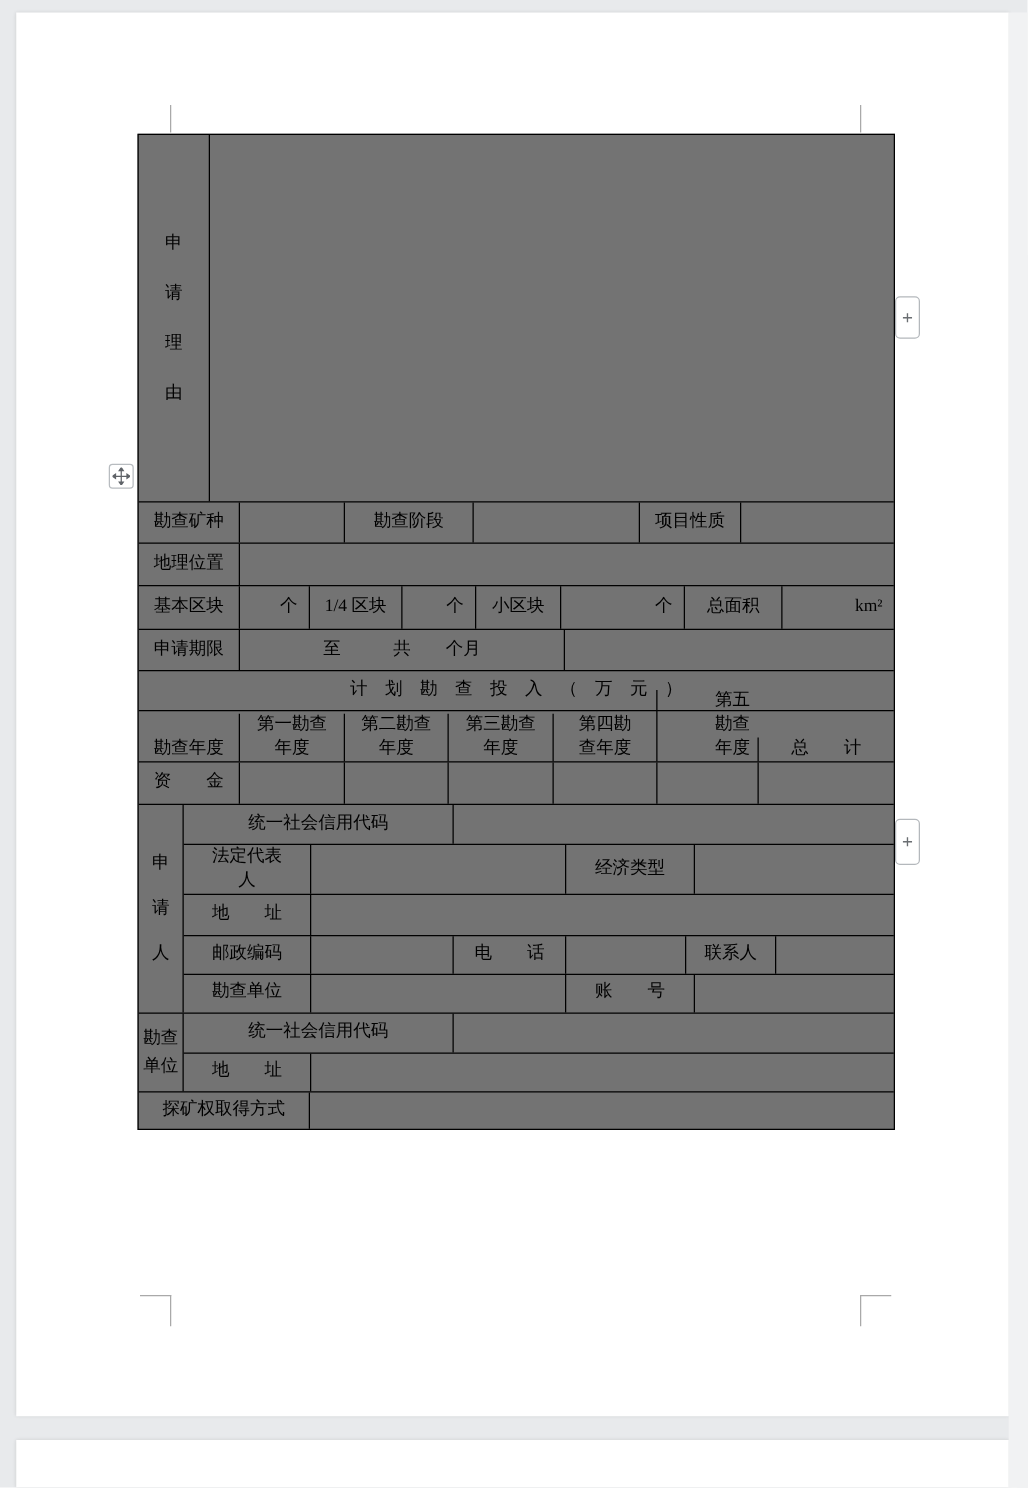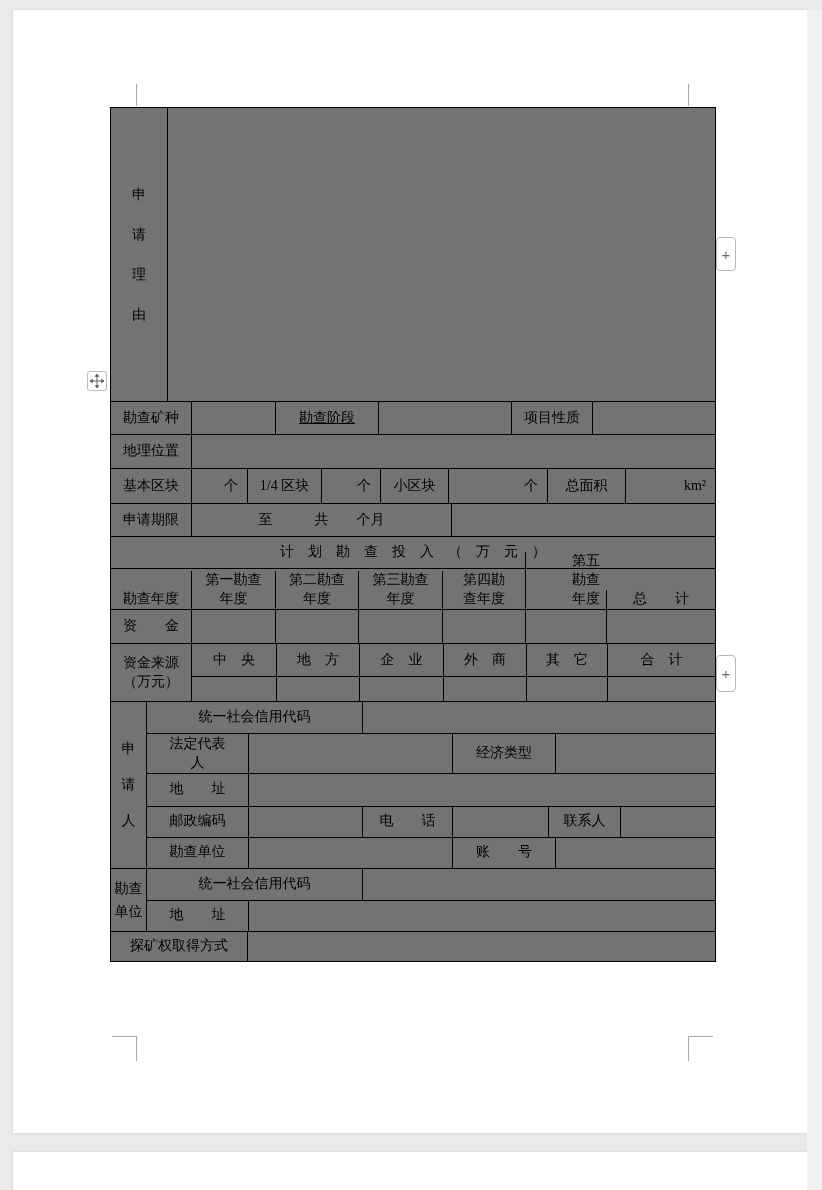--- a/index.html
+++ b/index.html
@@ -73,21 +73,21 @@
   <div class="tr first" style="height:293px;">
     <div class="td" style="width:56px;">
       <div class="vlabel">申请理由</div>
     </div>
     <div class="td fill"></div>
   </div>
 
   <div class="tr" style="height:32px;">
     <div class="td" style="width:80px;">勘查矿种</div>
     <div class="td" style="width:84px;"></div>
-    <div class="td" style="width:103px;text-decoration:underline;">勘查阶段</div>
+    <div class="td" style="width:103px;">勘查阶段</div>
     <div class="td" style="width:133px;"></div>
     <div class="td" style="width:81px;">项目性质</div>
     <div class="td fill"></div>
   </div>
 
   <div class="tr" style="height:33px;">
     <div class="td" style="width:80px;">地理位置</div>
     <div class="td fill"></div>
   </div>
 
@@ -130,42 +130,20 @@
   <div class="tr" style="height:33px;">
     <div class="td" style="width:80px;">资　　金</div>
     <div class="td" style="width:84px;"></div>
     <div class="td" style="width:83px;"></div>
     <div class="td" style="width:84px;"></div>
     <div class="td" style="width:83px;"></div>
     <div class="td" style="width:81px;"></div>
     <div class="td fill"></div>
   </div>
 
-  <div class="tr" style="height:57px;">
-    <div class="td" style="width:80px;">资金来源
-（万元）</div>
-    <div class="grp-col">
-      <div class="tr first" style="height:32px;">
-        <div class="td" style="width:84px;">中　央</div>
-        <div class="td" style="width:83px;">地　方</div>
-        <div class="td" style="width:84px;">企　业</div>
-        <div class="td" style="width:83px;">外　商</div>
-        <div class="td" style="width:81px;">其　它</div>
-        <div class="td fill">合　计</div>
-      </div>
-      <div class="tr fill">
-        <div class="td" style="width:84px;"></div>
-        <div class="td" style="width:83px;"></div>
-        <div class="td" style="width:84px;"></div>
-        <div class="td" style="width:83px;"></div>
-        <div class="td" style="width:81px;"></div>
-        <div class="td fill"></div>
-      </div>
-    </div>
-  </div>
 
   <div class="tr" style="height:166px;">
     <div class="td" style="width:35px;">
       <div class="vlabel tight">申请人</div>
     </div>
     <div class="grp-col">
       <div class="tr first" style="height:32px;">
         <div class="td" style="width:215px;">统一社会信用代码</div>
         <div class="td fill"></div>
       </div>

